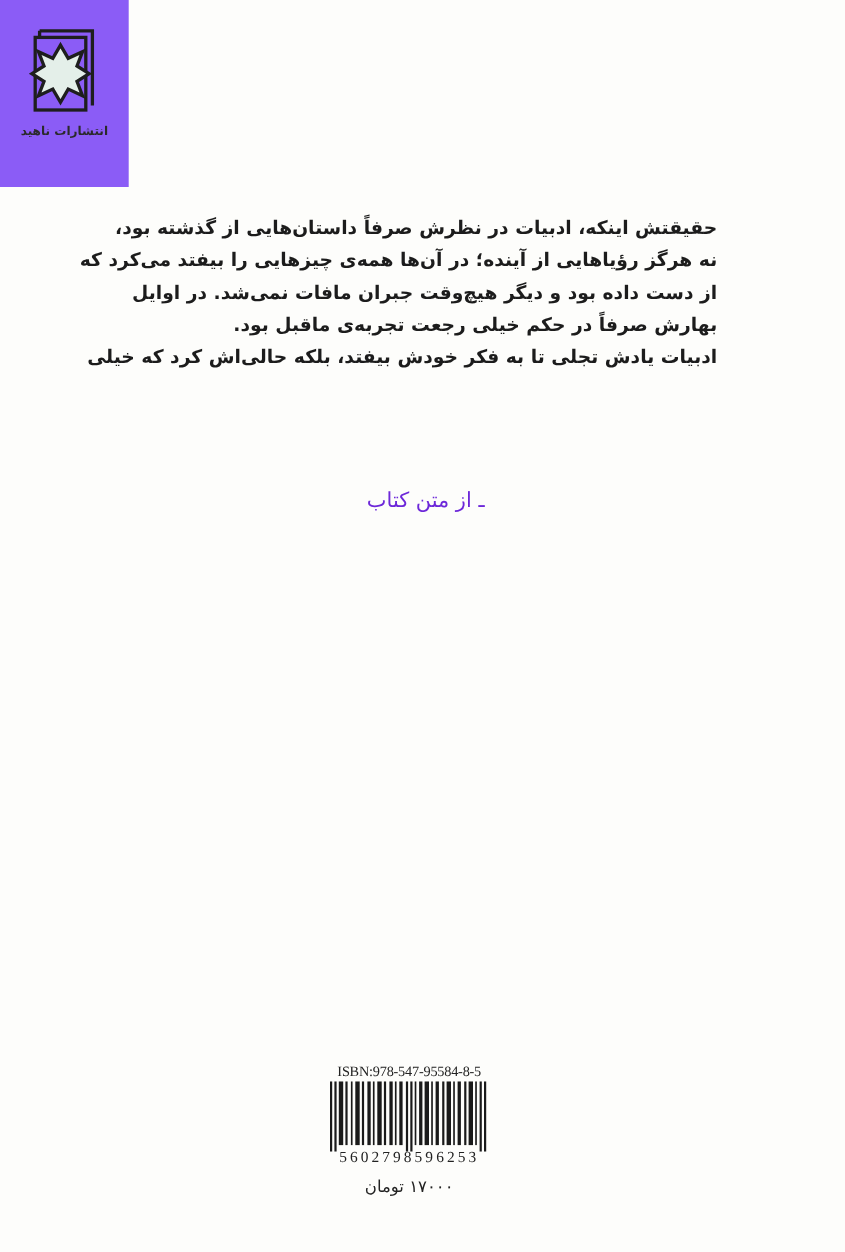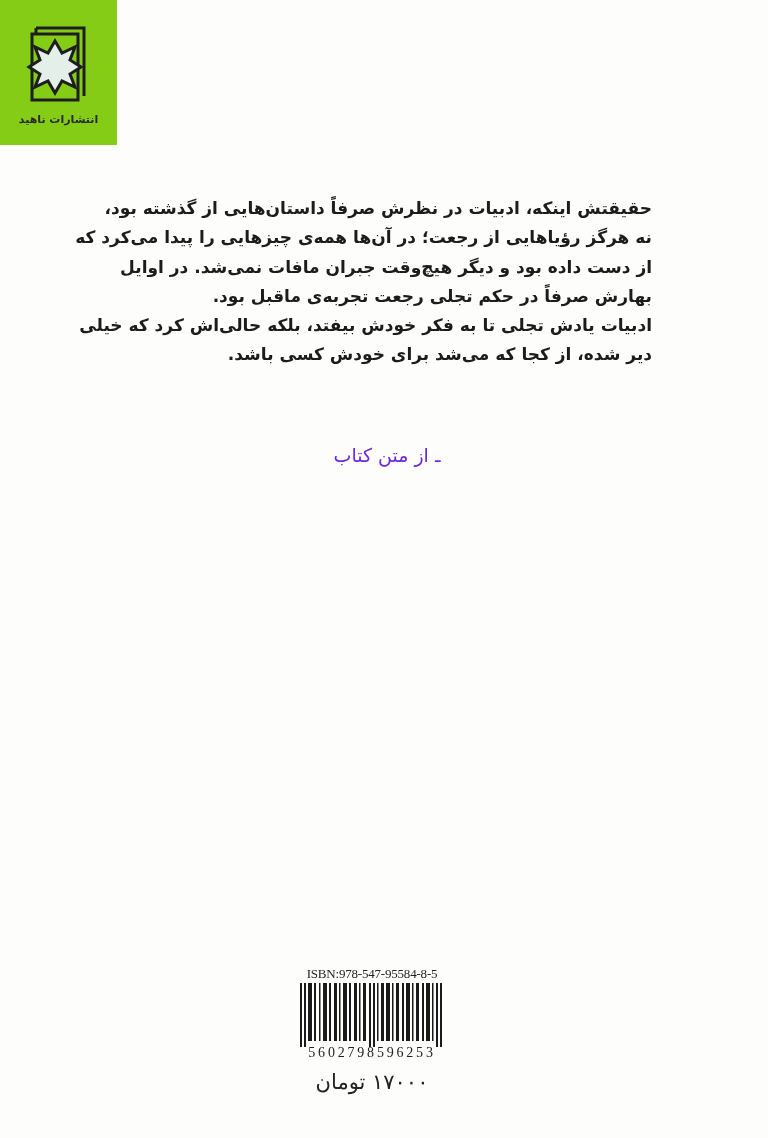--- a/index.html
+++ b/index.html
@@ -13,22 +13,22 @@
       position: relative;
       overflow: hidden;
       font-family: "DejaVu Sans", sans-serif;
       color: #1a1a1a;
     }
     .logo-box {
       position: absolute;
       left: 0;
       top: 0;
       width: 117px;
-      height: 145px;
-      background: #84cc16;
+      height: 170px;
+      background: #8b5cf6;
     }
     .logo-svg {
       position: absolute;
       left: 26px;
       top: 22px;
       width: 64px;
       height: 84px;
     }
     .logo-label {
       position: absolute;
@@ -109,21 +109,21 @@
       line-height: 16px;
     }
     .price {
       position: absolute;
       left: 296px;
       top: 1070px;
       width: 152px;
       text-align: center;
       direction: rtl;
       font-family: "DejaVu Serif", serif;
-      font-size: 21px;
+      font-size: 15px;
       color: #222;
     }
   </style>
 </head>
 <body>
 
 <div class="logo-box">
   <svg class="logo-svg" viewBox="0 0 64 84">
 
     <path d="M10 6 L58 6 L58 74" fill="none" stroke="#1e1e1e" stroke-width="3"></path>
@@ -133,25 +133,24 @@
 
     <g transform="translate(29,45)">
       <polygon points="0,-26 7,-14 20,-20 15,-7 26,0 15,7 20,20 7,14 0,26 -7,14 -20,20 -15,7 -26,0 -15,-7 -20,-20 -7,-14" fill="#e4efe9" stroke="#1e1e1e" stroke-width="3" stroke-linejoin="miter"></polygon>
     </g>
   </svg>
   <div class="logo-label">انتشارات ناهید</div>
 </div>
 
 <div class="blurb">
   <span class="line">حقیقتش اینکه، ادبیات در نظرش صرفاً داستان‌هایی از گذشته بود،</span>
-  <span class="line">نه هرگز رؤیاهایی از رجعت؛ در آن‌ها همه‌ی چیزهایی را پیدا می‌کرد که</span>
+  <span class="line">نه هرگز رؤیاهایی از آینده؛ در آن‌ها همه‌ی چیزهایی را بیفتد می‌کرد که</span>
   <span class="line">از دست داده بود و دیگر هیچ‌وقت جبران مافات نمی‌شد.  در اوایل</span>
-  <span class="line last">بهارش صرفاً در حکم تجلی رجعت تجربه‌ی ماقبل بود.</span>
+  <span class="line last">بهارش صرفاً در حکم خیلی رجعت تجربه‌ی ماقبل بود.</span>
   <span class="line">ادبیات یادش تجلی تا به فکر خودش بیفتد، بلکه حالی‌اش کرد که خیلی</span>
-  <span class="line last">دیر شده، از کجا که می‌شد برای خودش کسی باشد.</span>
 </div>
 
 <div class="source">
   <span>ـ از متن کتاب</span>
 </div>
 
 <div class="isbn-block">
   <div class="isbn-text">ISBN:978-547-95584-8-5</div>
   <svg class="barcode" viewBox="0 0 152 64" preserveAspectRatio="none">
     <g fill="#1a1a1a">

